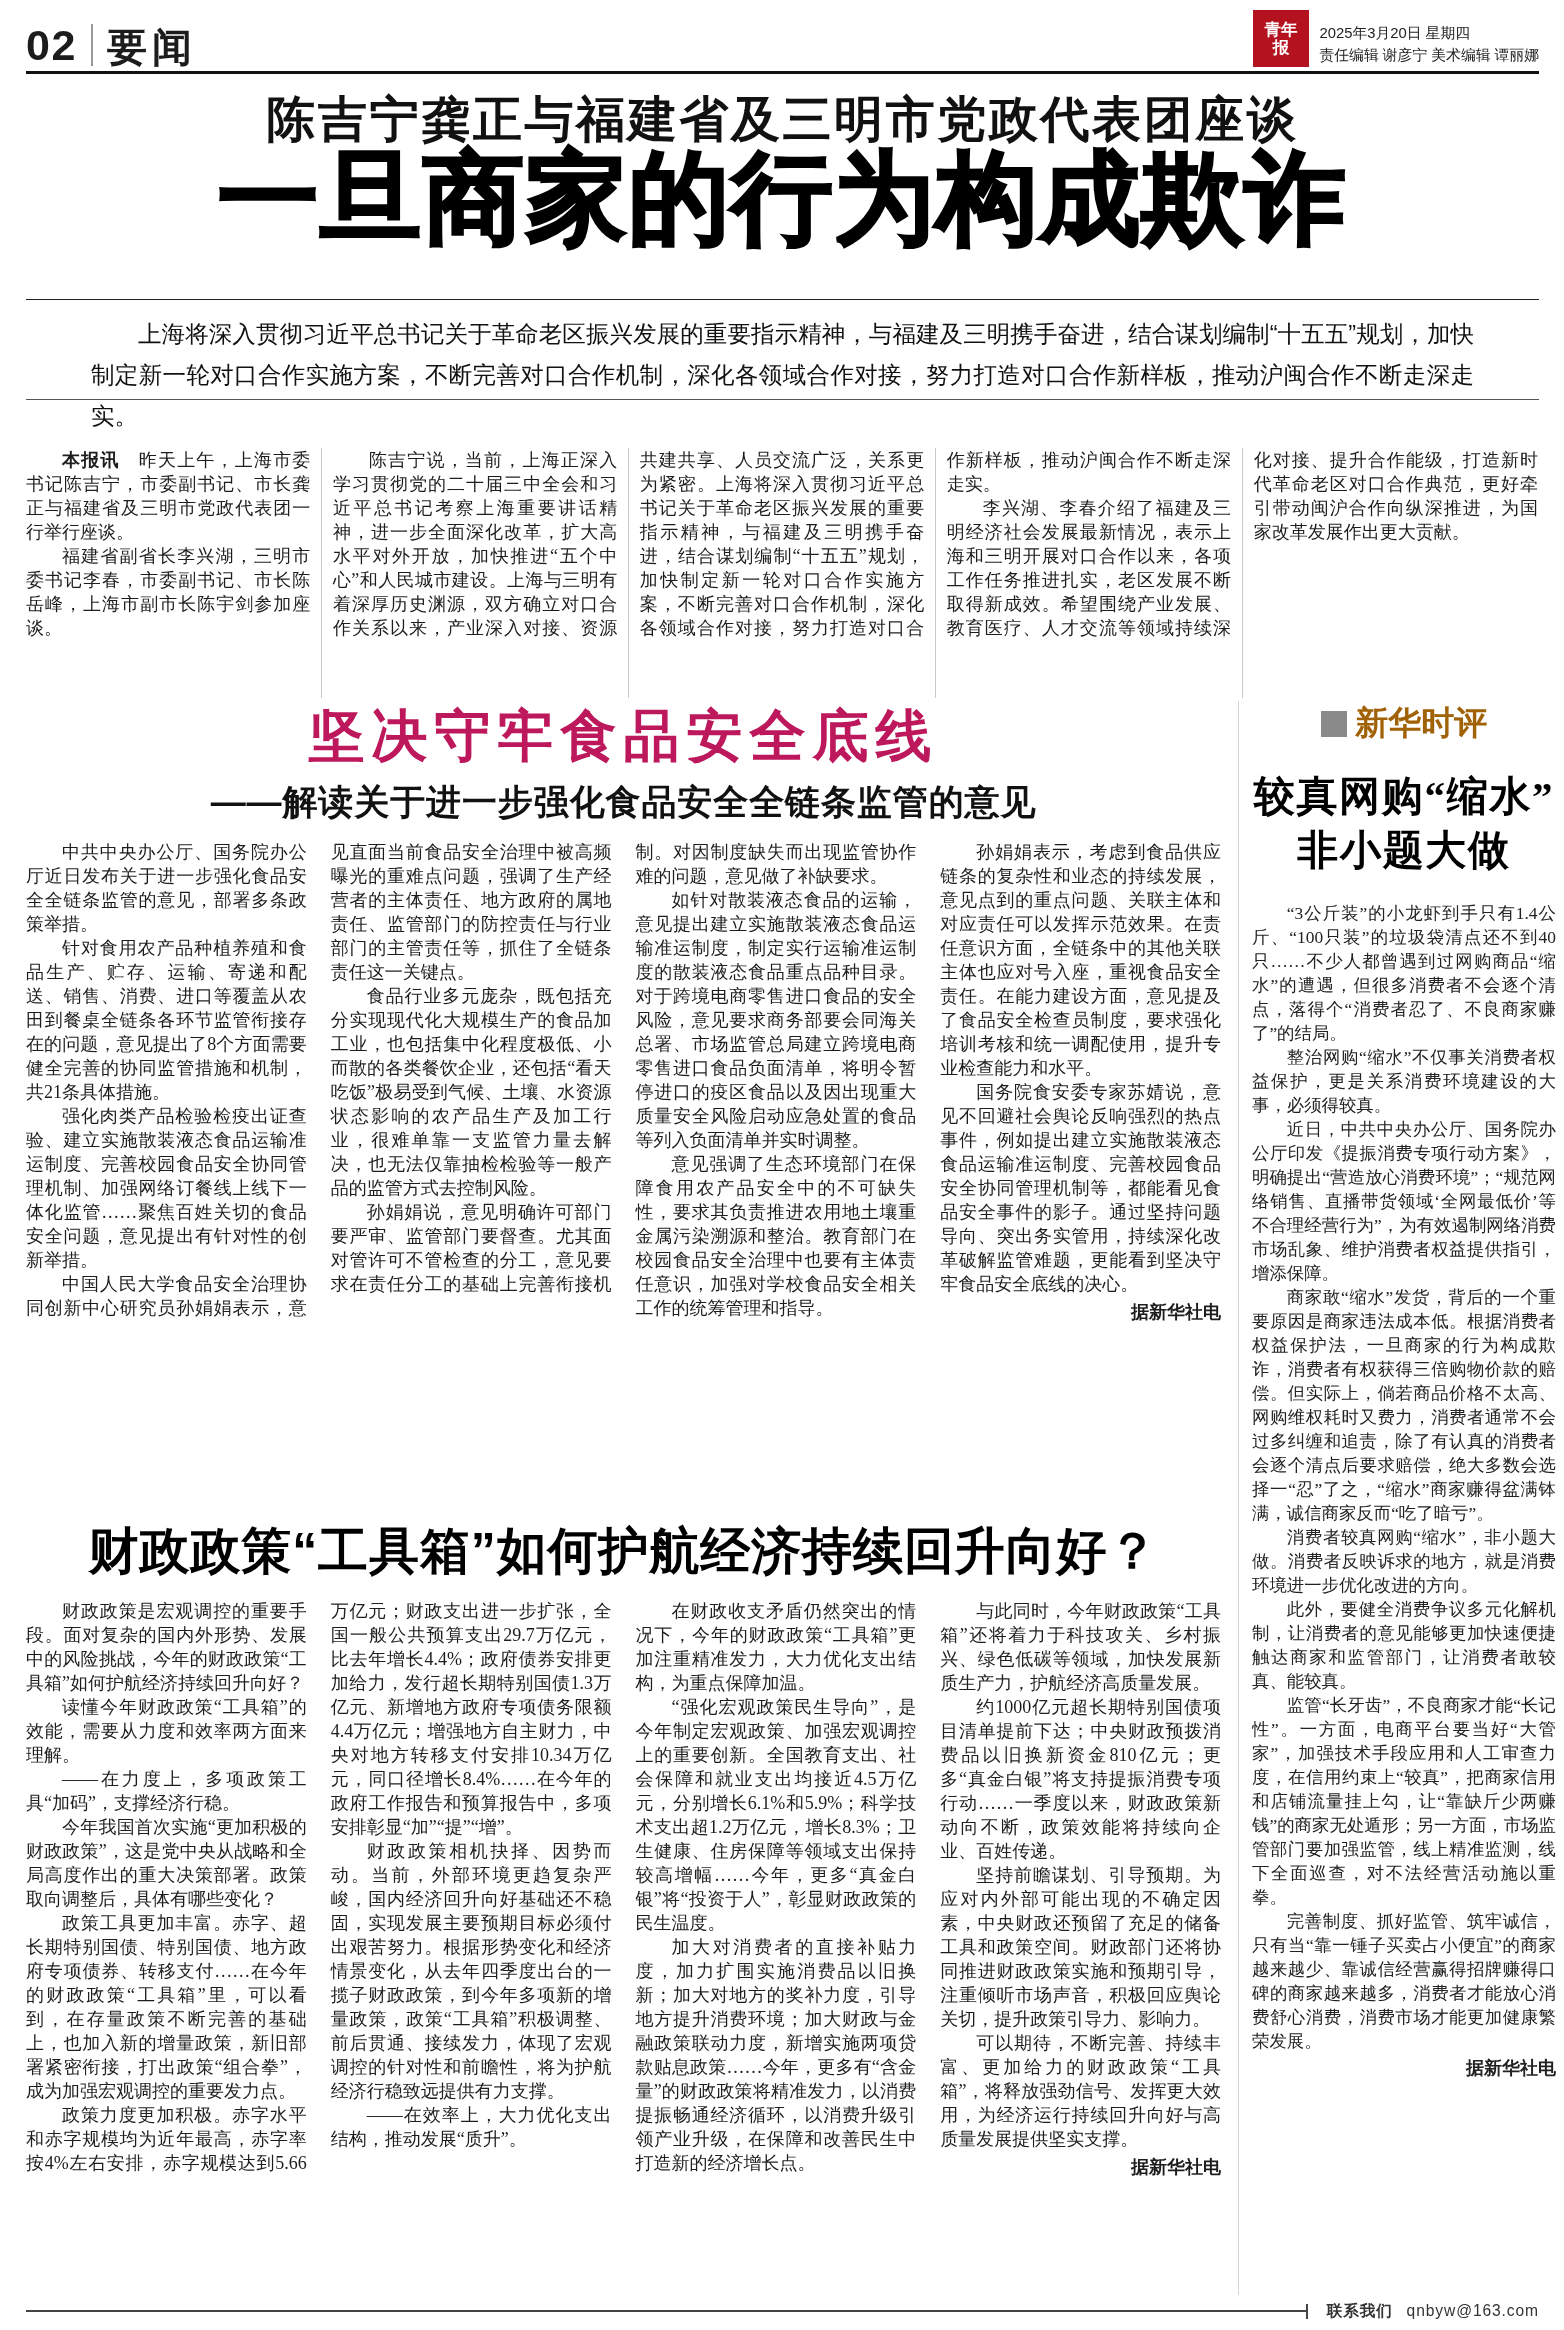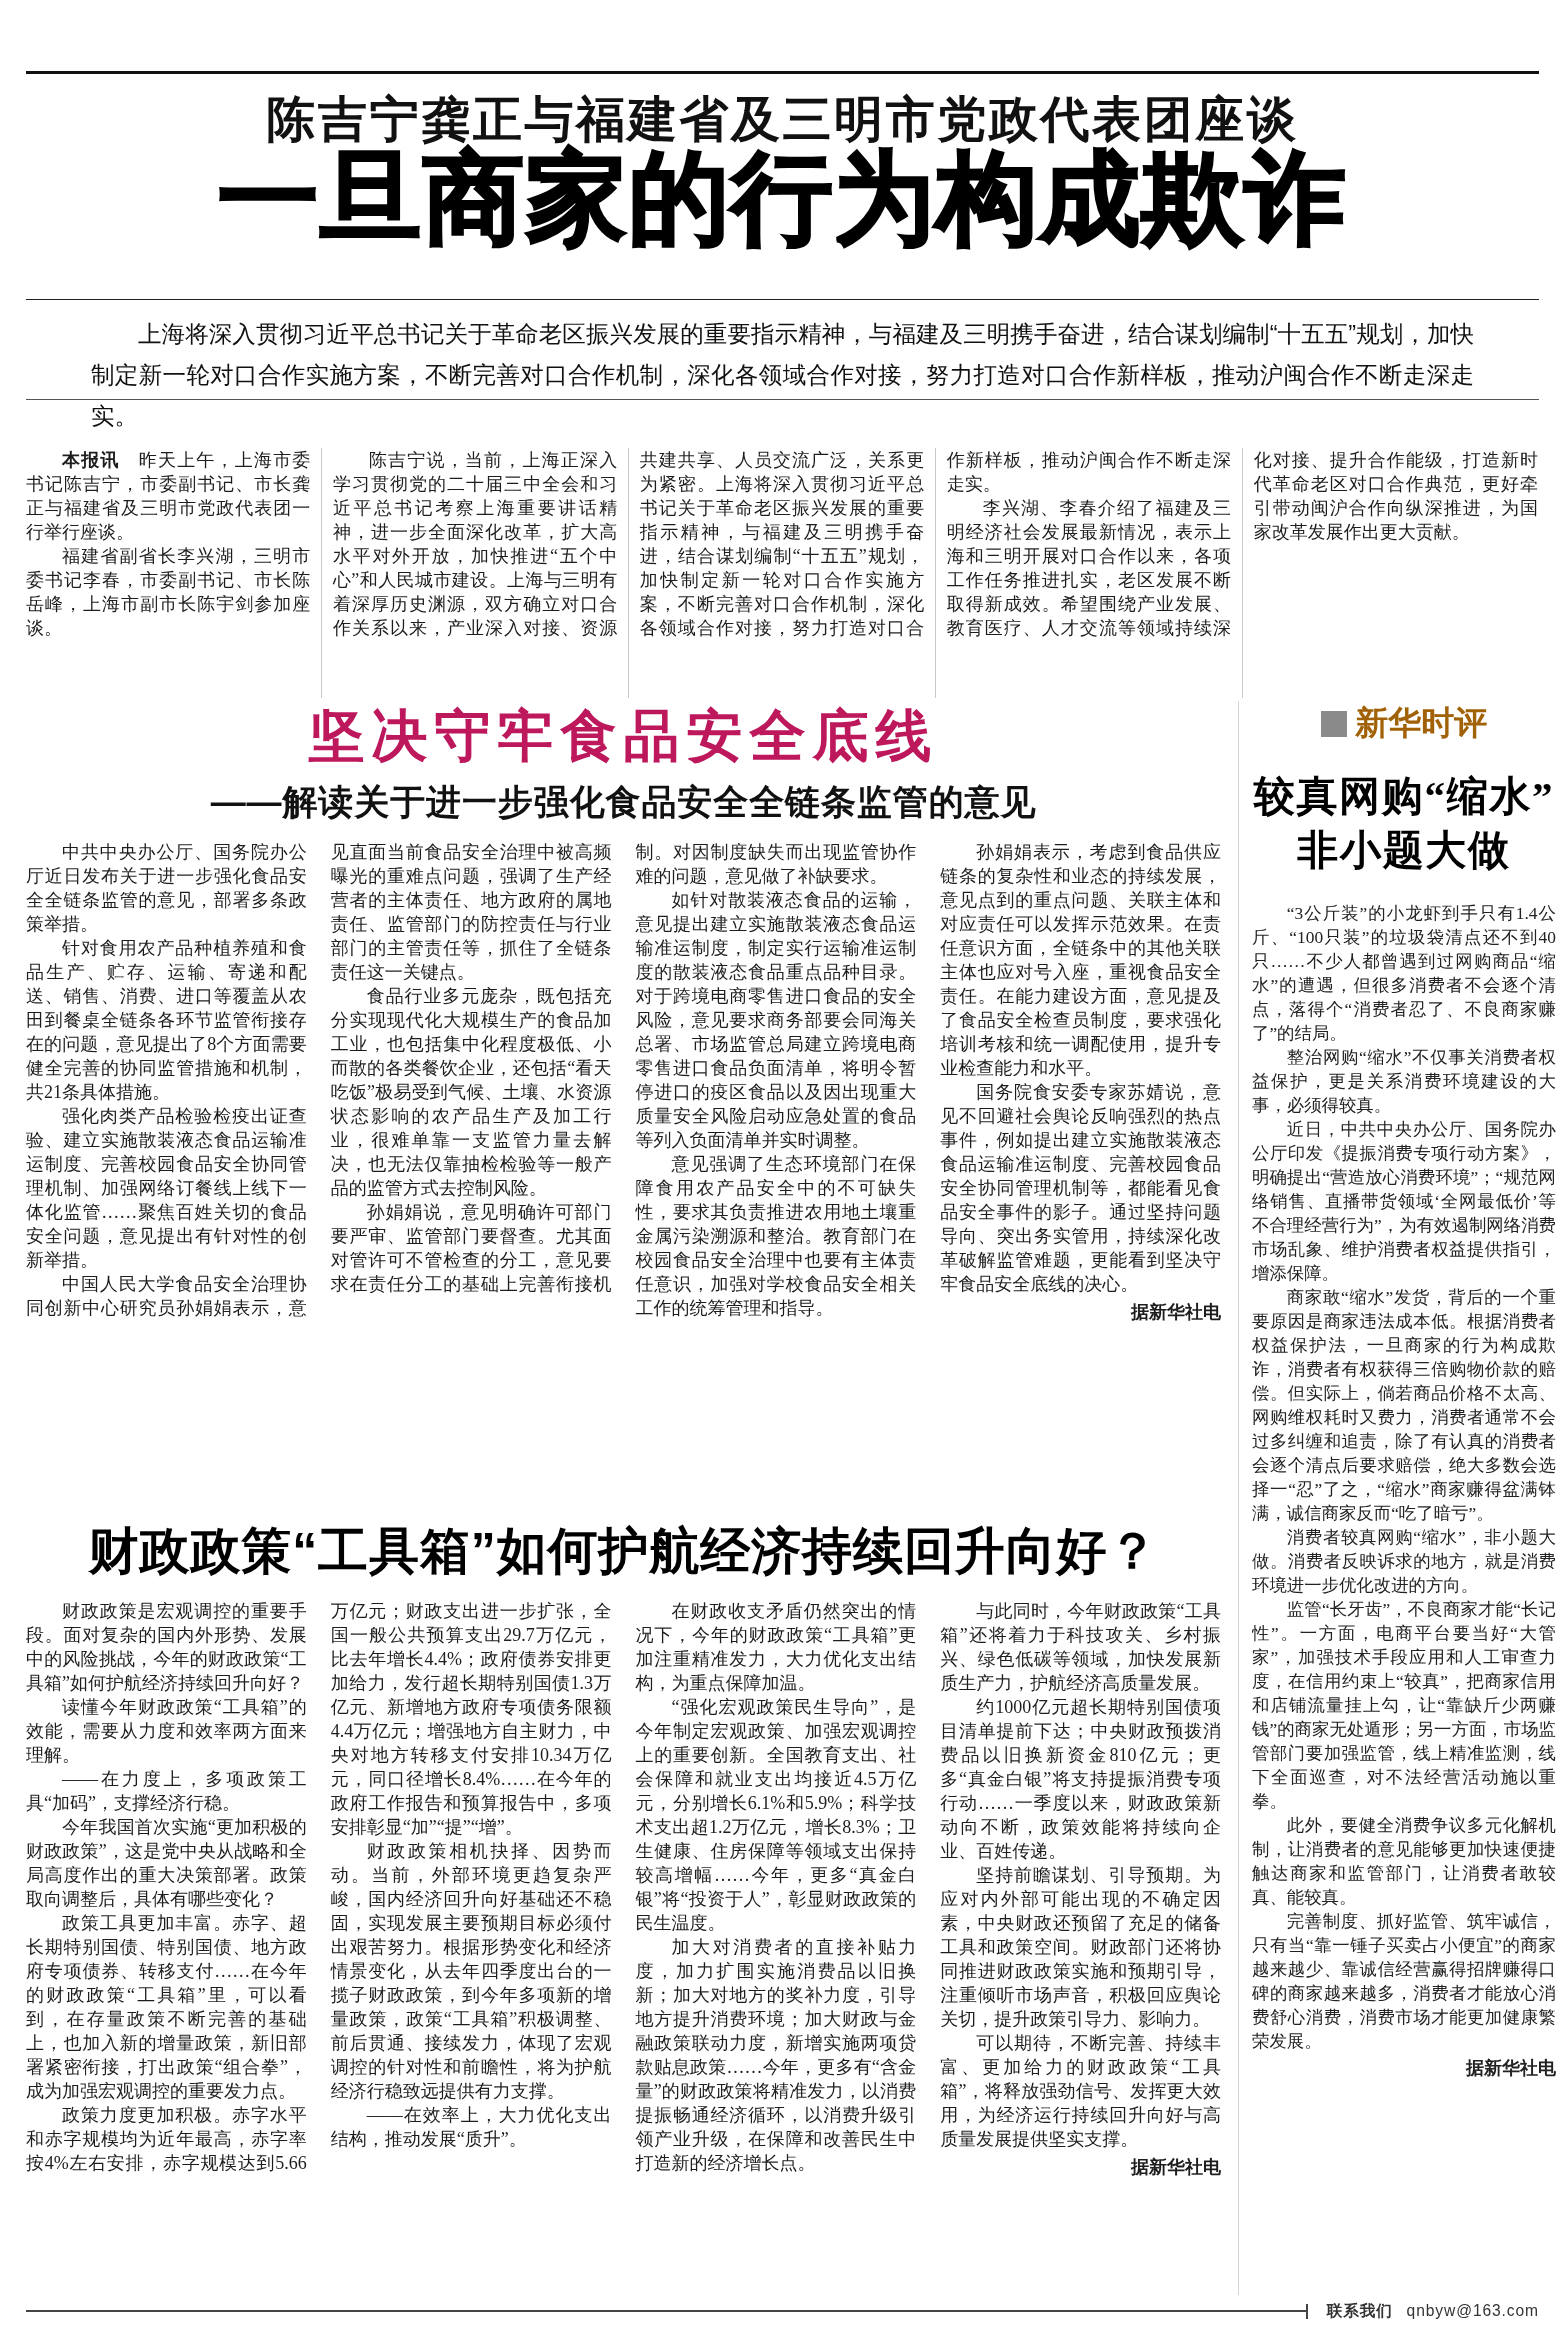--- a/index.html
+++ b/index.html
@@ -64,20 +64,36 @@
   .footer-line{flex:1;height:1.7px;background:#444;}
   .footer-tick{width:1.7px;height:15.6px;background:#444;margin-right:19px;}
   .footer-text{font-family:"Liberation Sans","DejaVu Sans",sans-serif;font-size:15.6px;font-weight:700;color:#333;letter-spacing:0.9px;white-space:nowrap;}
   .footer-text .email{font-weight:400;margin-left:8.7px;}
 </style>
 </head>
 <body>
 
 <div class="page">
 
+  <div class="header">
+    <div class="header-left">
+      <span class="page-num">02</span>
+      <span class="header-sep"></span>
+      <span class="section-name">要闻</span>
+    </div>
+    <div class="header-right">
+      <div class="logo">
+        <span>青年报</span>
+      </div>
+      <div class="header-meta">
+        <div>2025年3月20日 星期四</div>
+        <div>责任编辑 谢彦宁  美术编辑 谭丽娜</div>
+      </div>
+    </div>
+  </div>
   <div class="header-rule"></div>
 
   <div class="kicker">陈吉宁龚正与福建省及三明市党政代表团座谈</div>
   <div class="headline">一旦商家的行为构成欺诈</div>
   <div class="lead-box">上海将深入贯彻习近平总书记关于革命老区振兴发展的重要指示精神，与福建及三明携手奋进，结合谋划编制“十五五”规划，加快制定新一轮对口合作实施方案，不断完善对口合作机制，深化各领域合作对接，努力打造对口合作新样板，推动沪闽合作不断走深走实。</div>
   <div class="story1-body">
     <p class="para"><b>本报讯　</b><span>昨天上午，上海市委书记陈吉宁，市委副书记、市长龚正与福建省及三明市党政代表团一行举行座谈。</span></p>
   <p class="para">福建省副省长李兴湖，三明市委书记李春，市委副书记、市长陈岳峰，上海市副市长陈宇剑参加座谈。</p>
       <p class="para">陈吉宁说，当前，上海正深入学习贯彻党的二十届三中全会和习近平总书记考察上海重要讲话精神，进一步全面深化改革，扩大高水平对外开放，加快推进“五个中心”和人民城市建设。上海与三明有着深厚历史渊源，双方确立对口合作关系以来，产业深入对接、资源共建共享、人员交流广泛，关系更为紧密。上海将深入贯彻习近平总书记关于革命老区振兴发展的重要指示精神，与福建及三明携手奋进，结合谋划编制“十五五”规划，加快制定新一轮对口合作实施方案，不断完善对口合作机制，深化各领域合作对接，努力打造对口合作新样板，推动沪闽合作不断走深走实。</p>
       <p class="para">李兴湖、李春介绍了福建及三明经济社会发展最新情况，表示上海和三明开展对口合作以来，各项工作任务推进扎实，老区发展不断取得新成效。希望围绕产业发展、教育医疗、人才交流等领域持续深化对接、提升合作能级，打造新时代革命老区对口合作典范，更好牵引带动闽沪合作向纵深推进，为国家改革发展作出更大贡献。</p>
@@ -133,22 +149,22 @@
       <div>较真网购“缩水”</div>
       <div>非小题大做</div>
     </div>
     <div class="sb-body">
       <div>
           <p class="para">“3公斤装”的小龙虾到手只有1.4公斤、“100只装”的垃圾袋清点还不到40只……不少人都曾遇到过网购商品“缩水”的遭遇，但很多消费者不会逐个清点，落得个“消费者忍了、不良商家赚了”的结局。</p>
           <p class="para">整治网购“缩水”不仅事关消费者权益保护，更是关系消费环境建设的大事，必须得较真。</p>
           <p class="para">近日，中共中央办公厅、国务院办公厅印发《提振消费专项行动方案》，明确提出“营造放心消费环境”；“规范网络销售、直播带货领域‘全网最低价’等不合理经营行为”，为有效遏制网络消费市场乱象、维护消费者权益提供指引，增添保障。</p>
           <p class="para">商家敢“缩水”发货，背后的一个重要原因是商家违法成本低。根据消费者权益保护法，一旦商家的行为构成欺诈，消费者有权获得三倍购物价款的赔偿。但实际上，倘若商品价格不太高、网购维权耗时又费力，消费者通常不会过多纠缠和追责，除了有认真的消费者会逐个清点后要求赔偿，绝大多数会选择一“忍”了之，“缩水”商家赚得盆满钵满，诚信商家反而“吃了暗亏”。</p>
           <p class="para">消费者较真网购“缩水”，非小题大做。消费者反映诉求的地方，就是消费环境进一步优化改进的方向。</p>
+          <p class="para">此外，要健全消费争议多元化解机制，让消费者的意见能够更加快速便捷触达商家和监管部门，让消费者敢较真、能较真。</p>
           <p class="para">监管“长牙齿”，不良商家才能“长记性”。一方面，电商平台要当好“大管家”，加强技术手段应用和人工审查力度，在信用约束上“较真”，把商家信用和店铺流量挂上勾，让“靠缺斤少两赚钱”的商家无处遁形；另一方面，市场监管部门要加强监管，线上精准监测，线下全面巡查，对不法经营活动施以重拳。</p>
-          <p class="para">此外，要健全消费争议多元化解机制，让消费者的意见能够更加快速便捷触达商家和监管部门，让消费者敢较真、能较真。</p>
           <p class="para">完善制度、抓好监管、筑牢诚信，只有当“靠一锤子买卖占小便宜”的商家越来越少、靠诚信经营赢得招牌赚得口碑的商家越来越多，消费者才能放心消费舒心消费，消费市场才能更加健康繁荣发展。</p>
         </div>
       <p class="byline">据新华社电</p>
     </div>
   </div>
 
   <div class="footer">
     <div class="footer-line"></div>
     <div class="footer-tick"></div>
     <div class="footer-text">

